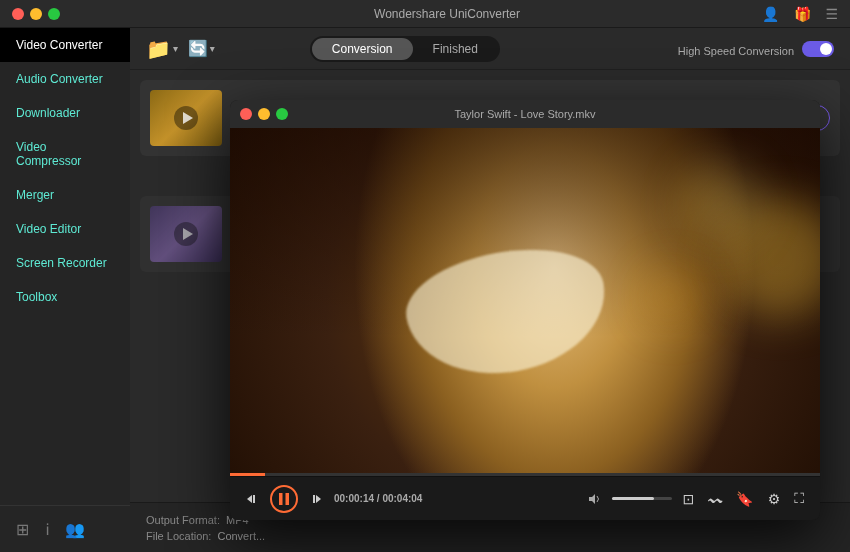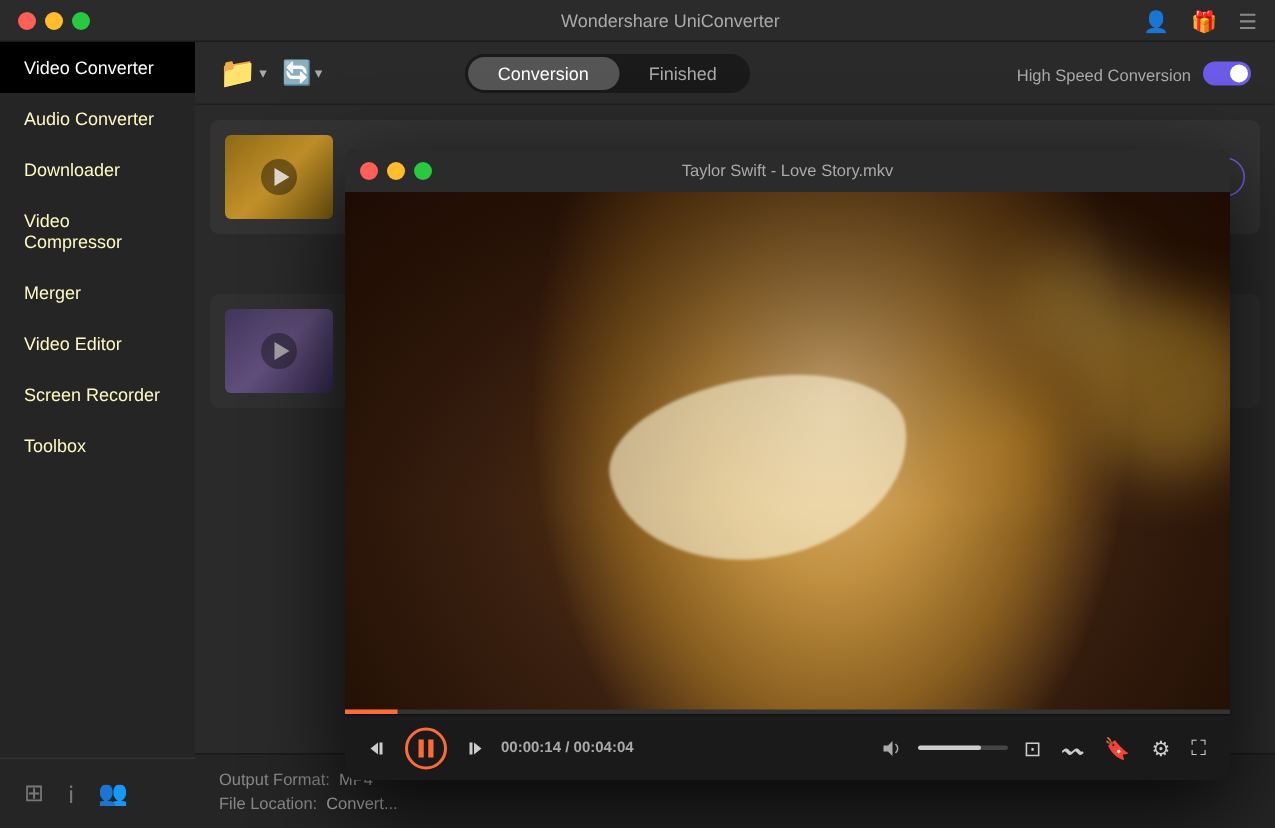--- a/index.html
+++ b/index.html
@@ -65,21 +65,21 @@
     .sidebar {
       width: 130px;
       background: #252525;
       display: flex;
       flex-direction: column;
       flex-shrink: 0;
     }
     .sidebar-item {
       padding: 10px 16px;
       font-size: 12px;
-      color: #fef9c3;
+      color: #5eead4;
       cursor: pointer;
       display: flex;
       align-items: center;
       gap: 8px;
     }
     .sidebar-item.active {
       background: #000000;
       color: #fff;
     }
     .sidebar-bottom {

